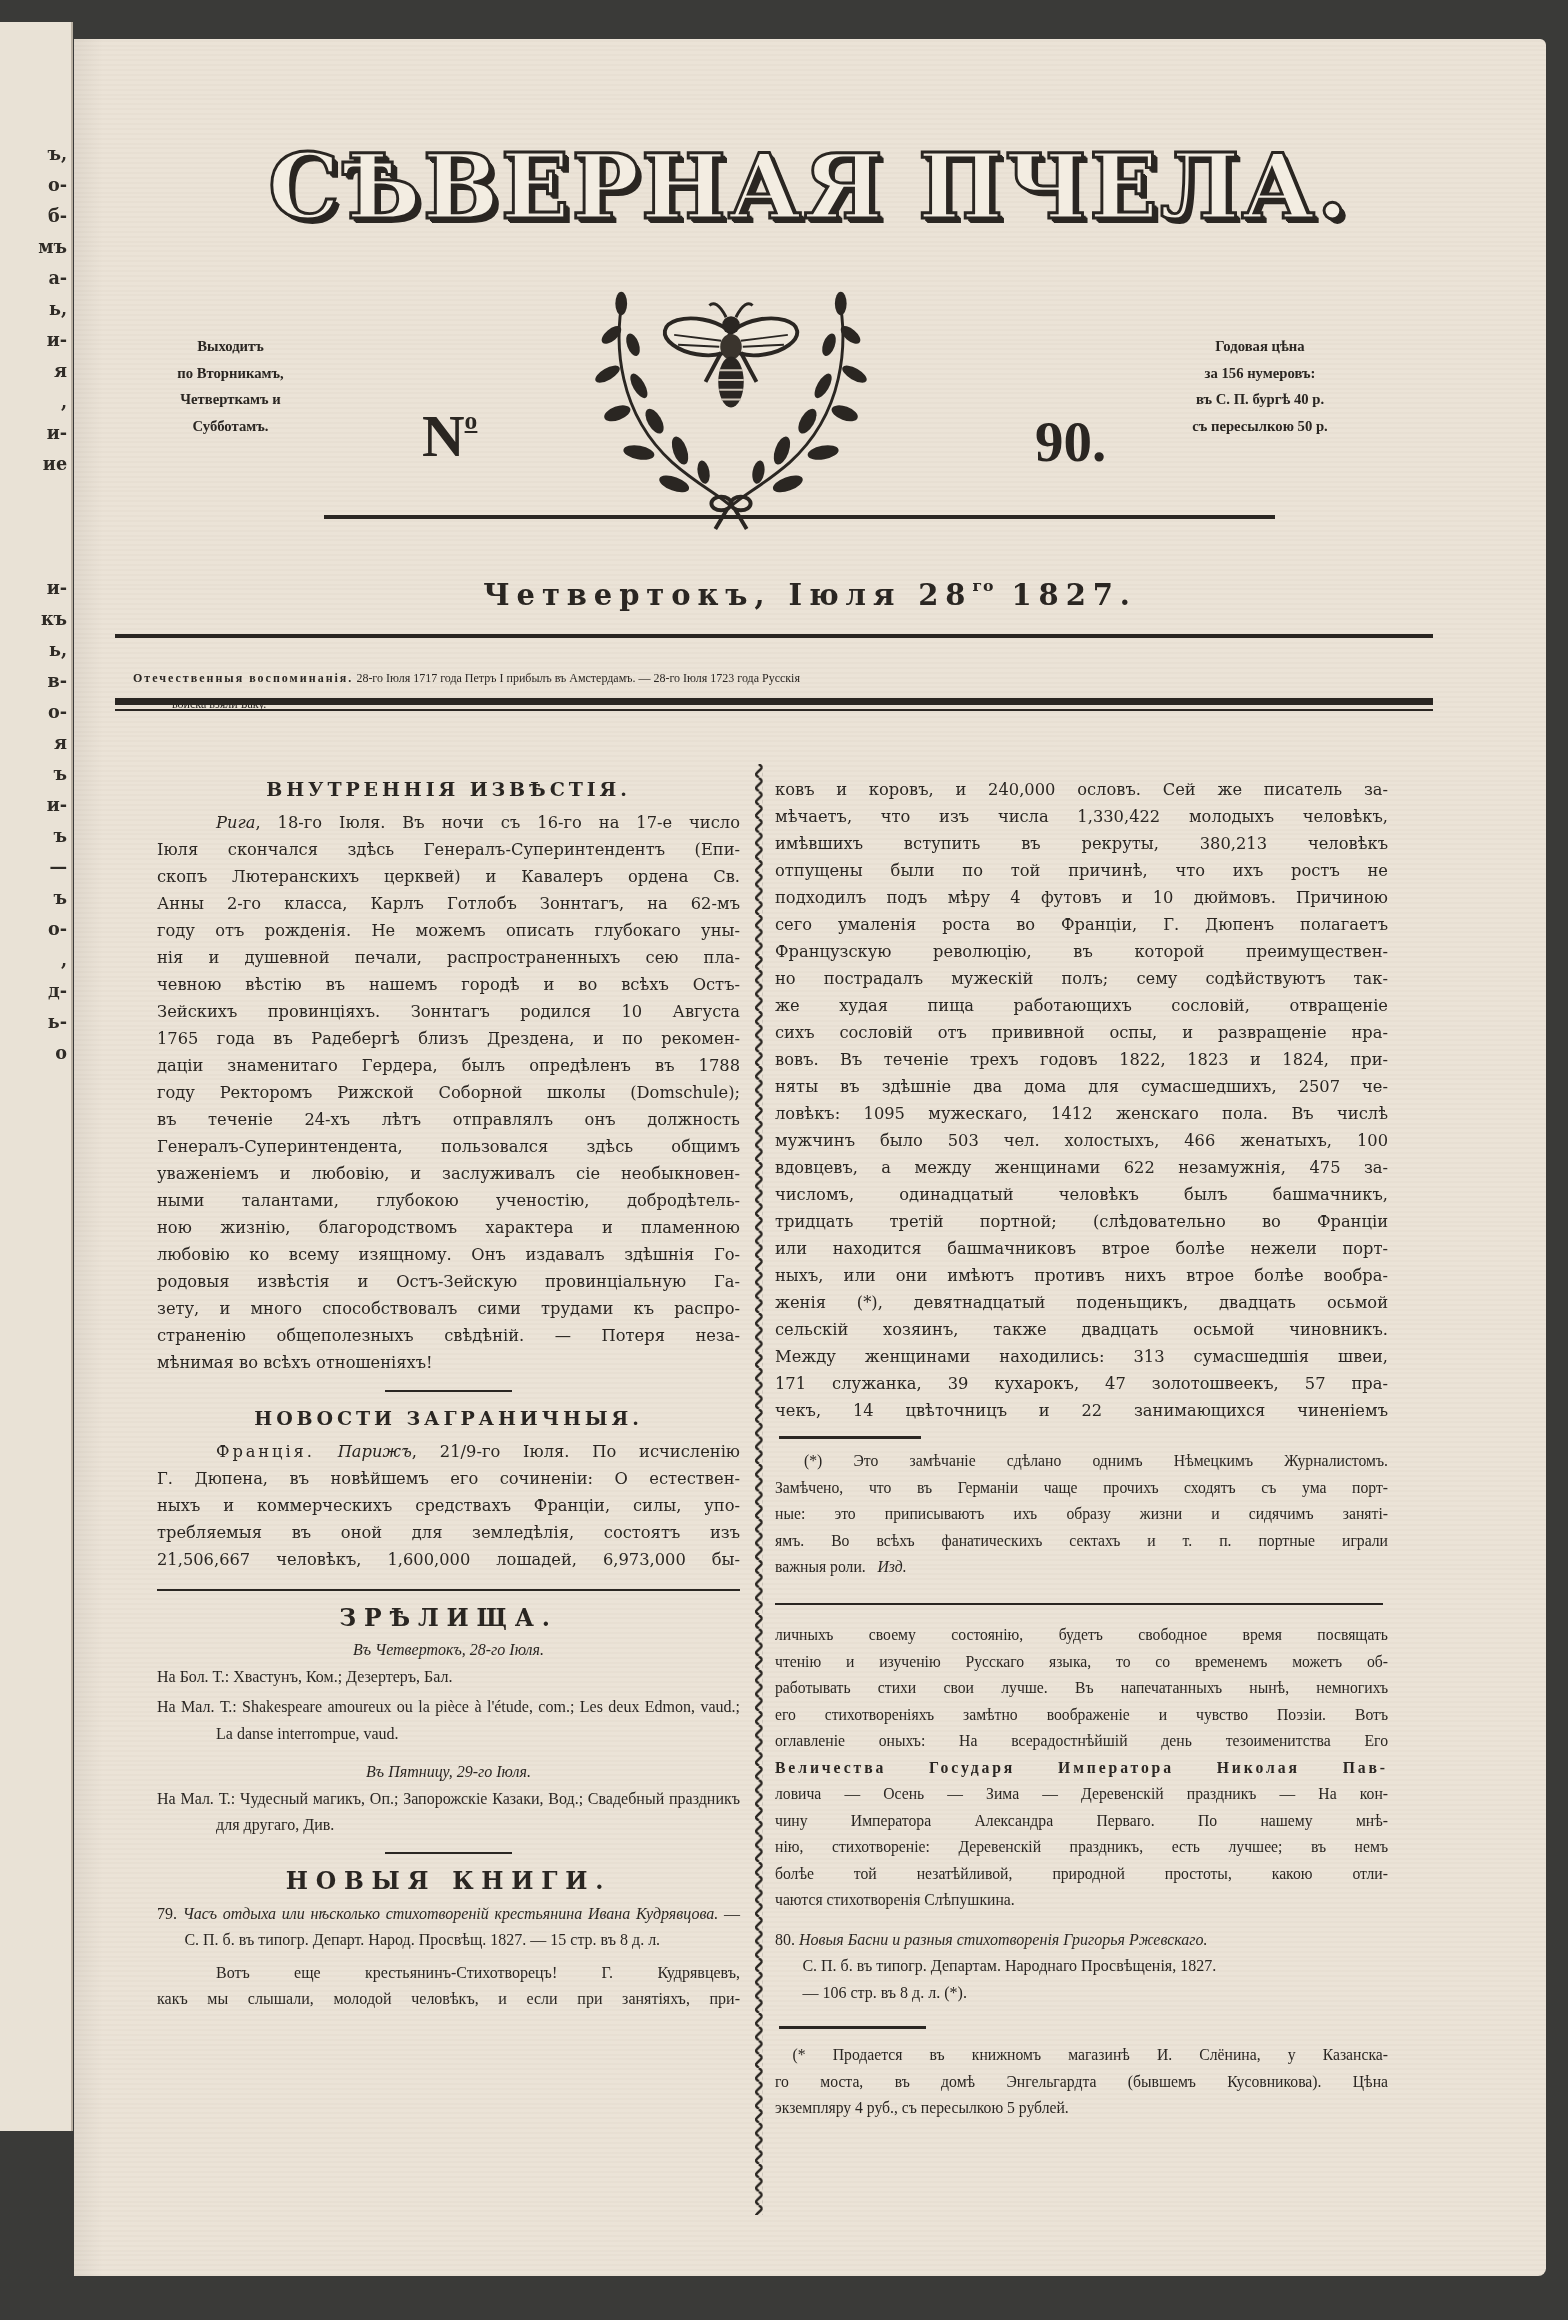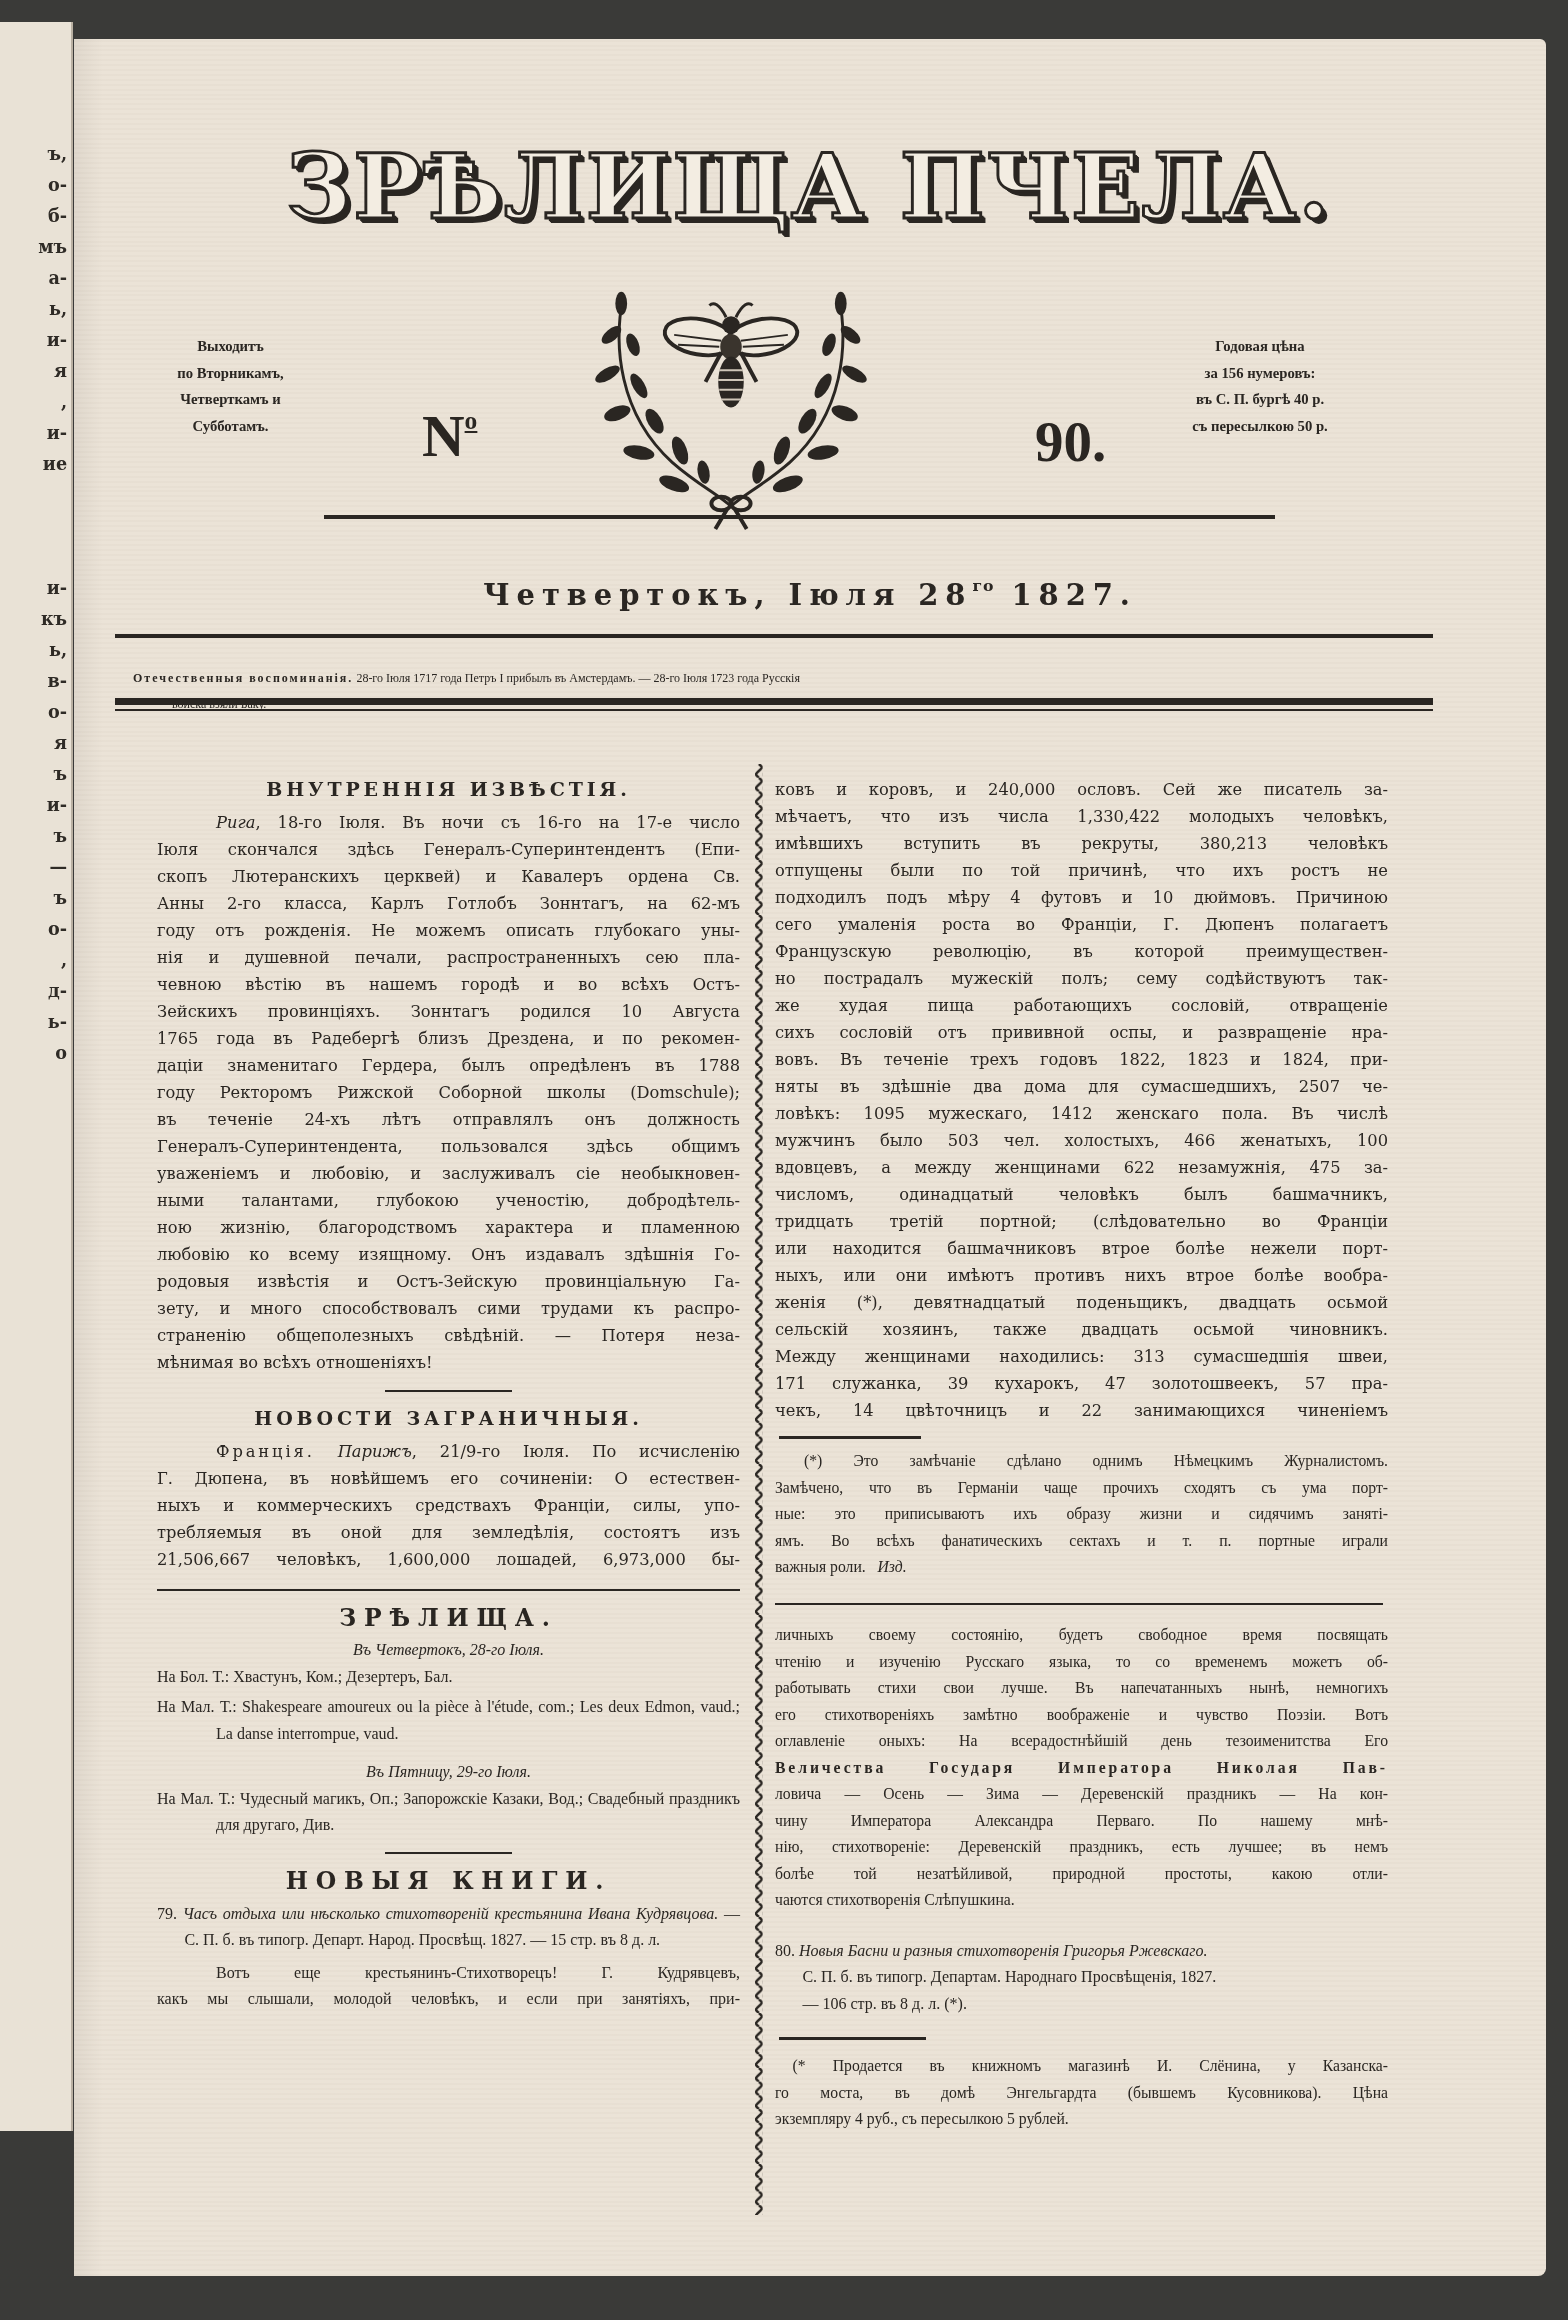--- a/index.html
+++ b/index.html
@@ -85,21 +85,21 @@
 ъ
 о-
 ,
 д-
 ь-
 о</div>
 </div>
 
 <div class="page">
 
-  <div class="abs masthead">ЗРѢЛИЩА ПЧЕЛА.</div>
+  <div class="abs masthead">СѢВЕРНАЯ ПЧЕЛА.</div>
 
   <div class="abs info-left">
     <div>Выходитъ</div>
     <div>по Вторникамъ,</div>
     <div>Четверткамъ и</div>
     <div>Субботамъ.</div>
   </div>
 
   <div class="abs num-sign"><span>N</span><sup>o</sup></div>
   <div class="abs issue-num">90.</div>
@@ -304,21 +304,21 @@
       <span class="ln">его стихотвореніяхъ замѣтно воображеніе и чувство Поэзіи. Вотъ</span>
       <span class="ln">оглавленіе оныхъ: На всерадостнѣйшій день тезоименитства Его</span>
       <span class="ln sp" style="font-weight:bold;">Величества Государя Императора Николая Пав-</span>
       <span class="ln">ловича — Осень — Зима — Деревенскій праздникъ — На кон-</span>
       <span class="ln">чину Императора Александра Перваго. По нашему мнѣ-</span>
       <span class="ln">нію, стихотвореніе: Деревенскій праздникъ, есть лучшее; въ немъ</span>
       <span class="ln">болѣе той незатѣйливой, природной простоты, какою отли-</span>
       <span class="ln last">чаются стихотворенія Слѣпушкина.</span>
     </div>
 
-    <div class="books" style="margin-top:24px;">
+    <div class="books" style="margin-top:13px;">
       <div class="entry">
         <span>80.</span>
         <span class="it">Новыя Басни и разныя стихотворенія Григорья Ржевскаго.</span>
       </div>
       <div style="padding-left:27.4px;">
         <div>С. П. б. въ типогр. Департам. Народнаго Просвѣщенія, 1827.</div>
         <div>— 106 стр. въ 8 д. л. (*).</div>
       </div>
     </div>
 

